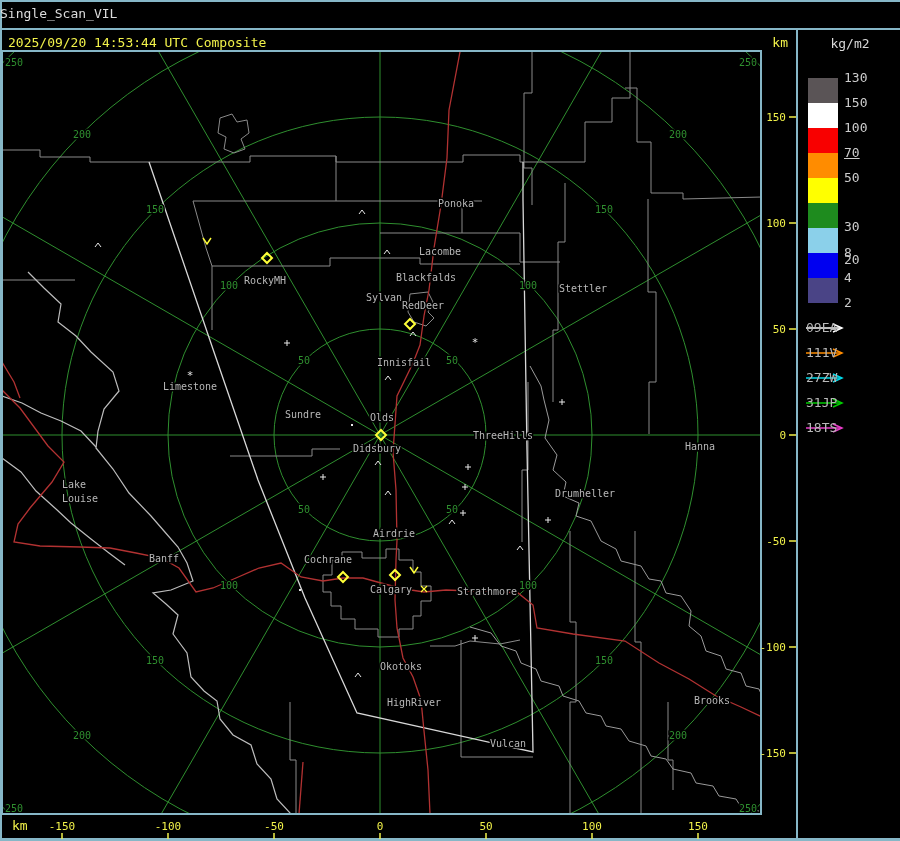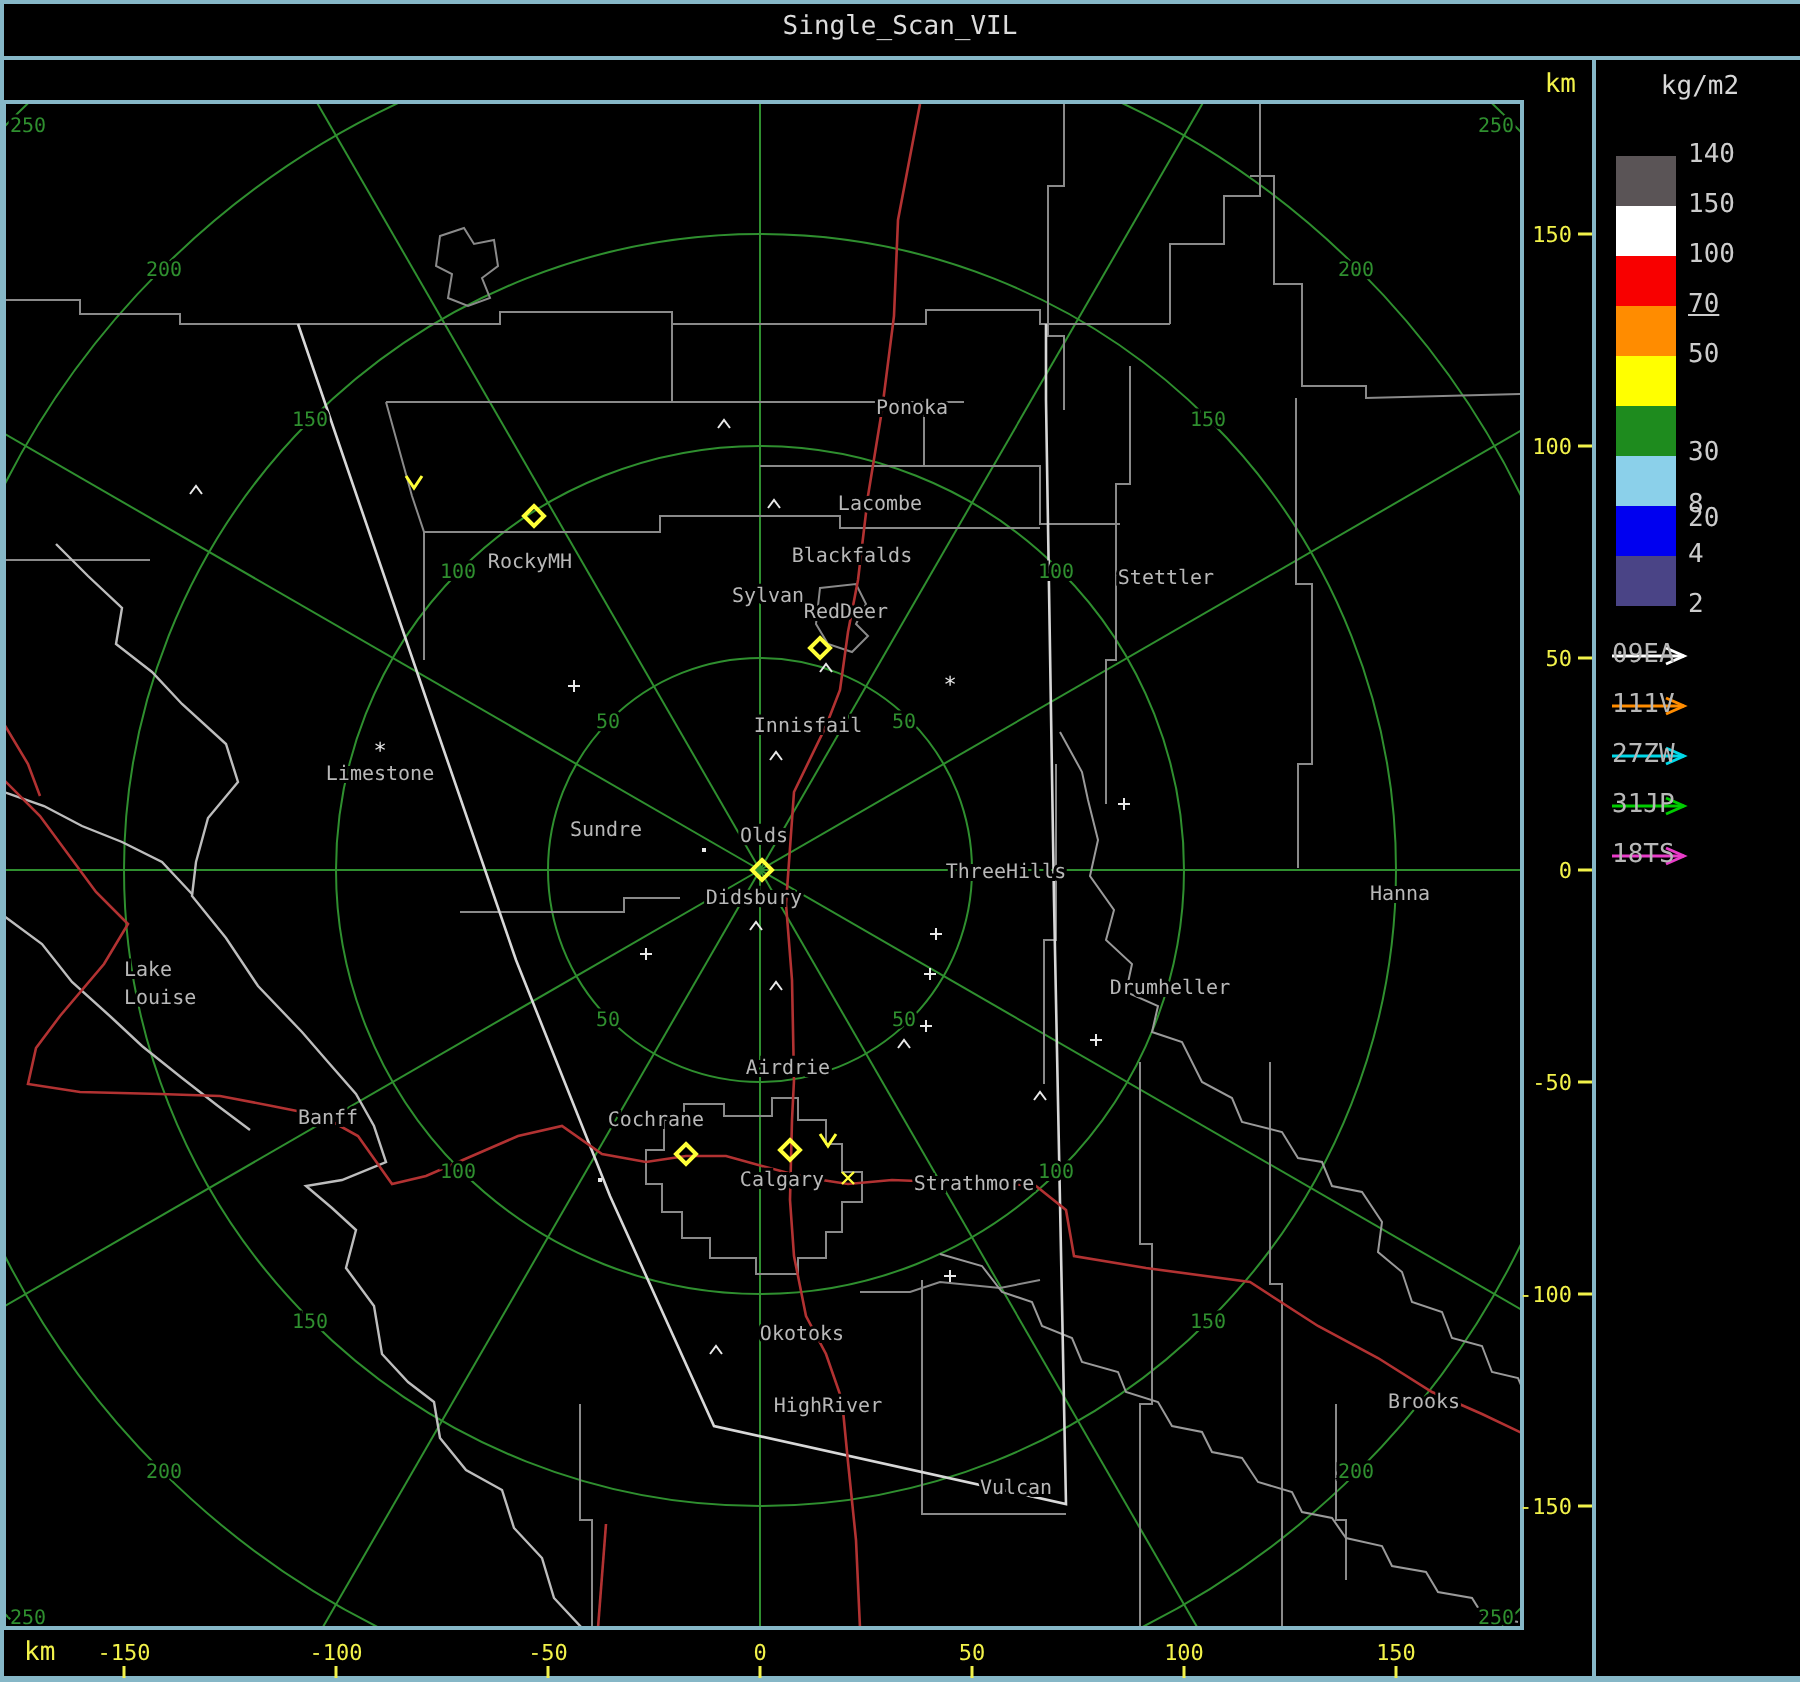--- a/index.html
+++ b/index.html
@@ -1,20 +1,20 @@
 <!DOCTYPE html>
 <html><head>
 <meta charset="utf-8">
 <style>
   html,body{margin:0;padding:0;background:#000;}
   #app{position:relative;width:900px;height:841px;background:#000;overflow:hidden;
        font-family:"DejaVu Sans Mono", monospace;}
   .frameline{position:absolute;background:#86b7c7;}
   #title-bar{position:absolute;left:0;top:2;width:900px;height:26px;display:flex;
-             align-items:center;justify-content:center;color:#dcdcdc;font-size:13px;}
+             align-items:center;justify-content:flex-start;color:#dcdcdc;font-size:13px;}
   #timestamp{position:absolute;left:8px;top:35px;color:#f2f24a;font-size:13px;white-space:pre;}
   #km-right{position:absolute;left:756px;top:35px;width:32px;text-align:right;color:#f2f24a;font-size:13px;}
   #legend-unit{position:absolute;left:812px;top:36px;width:76px;text-align:center;color:#d8d8d8;font-size:13px;}
   .legend-block{position:absolute;left:808px;width:30px;height:25px;}
   .legend-step-label{position:absolute;left:844px;color:#cccccc;font-size:13px;line-height:14px;}
   .track-arrow{position:absolute;left:804px;width:44px;height:12px;}
   .track-label{position:absolute;left:806px;color:#b8b8b8;font-size:13px;line-height:14px;}
   svg text{font-family:"DejaVu Sans Mono", monospace;}
 </style>
 </head>
@@ -25,34 +25,35 @@
   <div class="frameline" style="left:0;top:0;width:900px;height:2px;"></div>
   <div class="frameline" style="left:0;top:28px;width:900px;height:2px;"></div>
   <div class="frameline" style="left:0;top:838px;width:900px;height:3px;"></div>
   <div class="frameline" style="left:0;top:0;width:2px;height:841px;"></div>
   <div class="frameline" style="left:796px;top:30px;width:2px;height:808px;"></div>
 
   <div id="title-bar">
     <span>Single_Scan_VIL</span>
   </div>
 
+  <div id="timestamp">2025/09/20 14:53:44 UTC Composite</div>
   <div id="km-right">km</div>
 
   <div id="legend-unit">kg/m2</div>
   <div id="legend-steps">
       <div class="legend-block" style="top: 78px; background: rgb(90, 84, 86);"></div>
       <div class="legend-block" style="top: 103px; background: rgb(255, 255, 255);"></div>
       <div class="legend-block" style="top: 128px; background: rgb(248, 0, 0);"></div>
       <div class="legend-block" style="top: 153px; background: rgb(255, 140, 0);"></div>
       <div class="legend-block" style="top: 178px; background: rgb(255, 255, 0);"></div>
       <div class="legend-block" style="top: 203px; background: rgb(30, 139, 30);"></div>
       <div class="legend-block" style="top: 228px; background: rgb(139, 208, 234);"></div>
       <div class="legend-block" style="top: 253px; background: rgb(0, 0, 240);"></div>
       <div class="legend-block" style="top: 278px; background: rgb(74, 68, 134);"></div>
-      <div class="legend-step-label" style="top: 71px;">140</div>
+      <div class="legend-step-label" style="top: 71px;">130</div>
       <div class="legend-step-label" style="top: 96px;">150</div>
       <div class="legend-step-label" style="top: 121px;">100</div>
       <div class="legend-step-label" style="top: 146px; text-decoration: underline;">70</div>
       <div class="legend-step-label" style="top: 171px;">50</div>
       <div class="legend-step-label" style="top: 196px; margin-top: 24px;">30</div>
       <div class="legend-step-label" style="top: 221px; margin-top: 32px;">20</div>
       <div class="legend-step-label" style="top: 246px;">8</div>
       <div class="legend-step-label" style="top: 271px;">4</div>
       <div class="legend-step-label" style="top: 296px;">2</div>
     </div>

